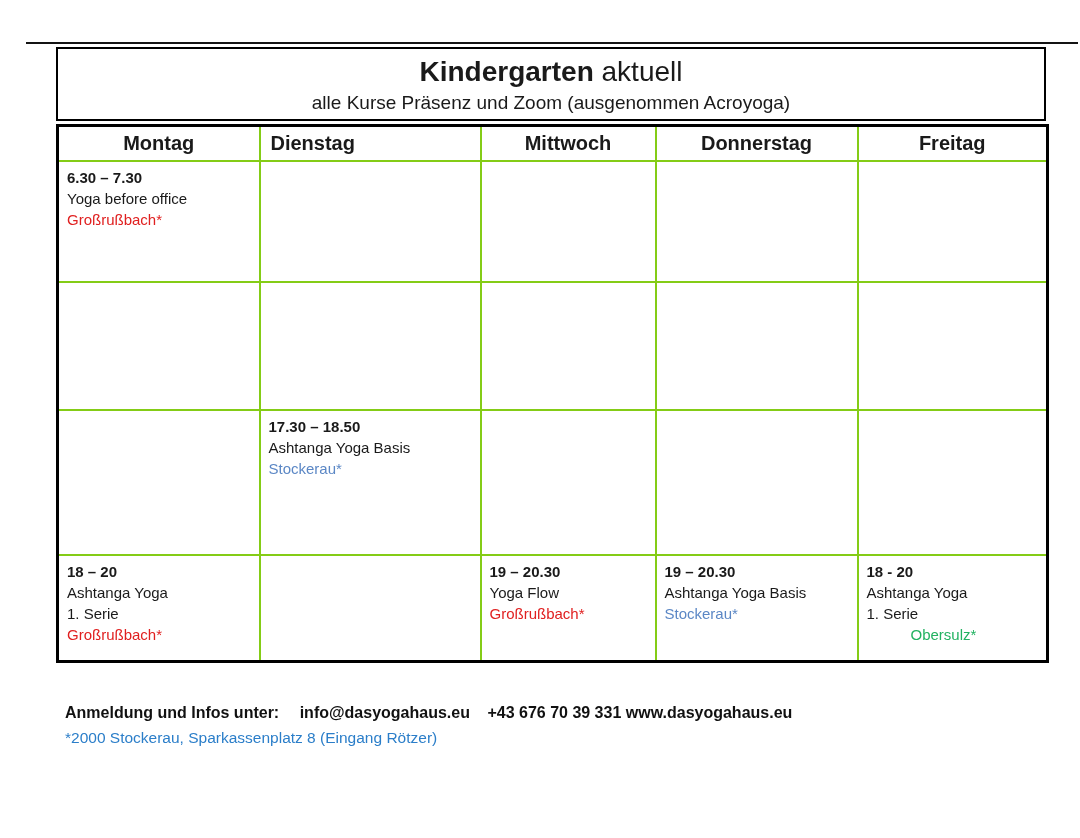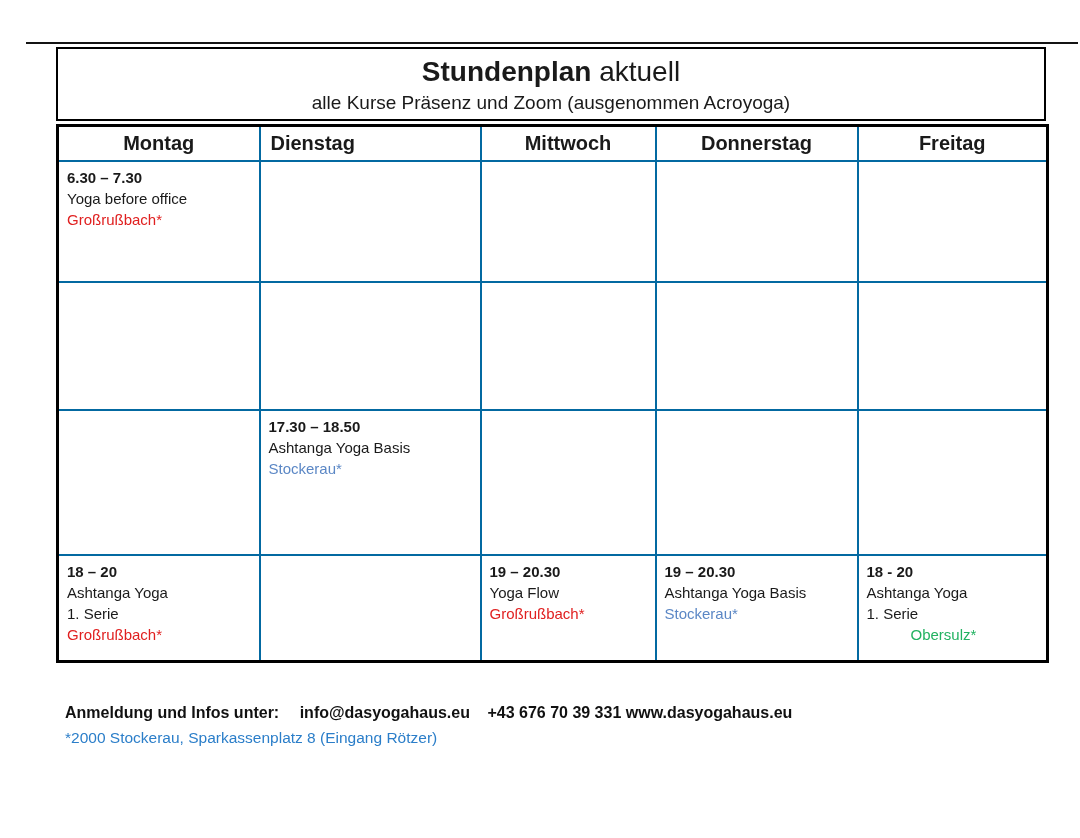--- a/index.html
+++ b/index.html
@@ -28,21 +28,21 @@
   .title-line1 .t-bold { font-weight: 700; }
   .title-line2 { font-size: 19px; line-height: 26px; }
 
   table.schedule {
     position: absolute; left: 56px; top: 124px;
     width: 990px;
     border-collapse: collapse;
     table-layout: fixed;
   }
   table.schedule th, table.schedule td {
-    border: 2px solid #0369a1;
+    border: 2px solid #84cc16;
   }
   table.schedule { border: 3px solid #000; }
   thead th {
     height: 35px;
     font-size: 20px; font-weight: 700;
     vertical-align: middle;
     text-align: center;
   }
   thead th.align-left { text-align: left; padding-left: 10px; }
   tbody td {
@@ -72,21 +72,21 @@
     white-space: nowrap;
   }
 </style>
 </head>
 <body>
 
 <div class="top-rule"></div>
 
 <div class="title-box">
   <div class="title-line1">
-    <span class="t-bold">Stundenplan</span>
+    <span class="t-bold">Kindergarten</span>
     <span>aktuell</span>
   </div>
   <div class="title-line2">alle Kurse Präsenz und Zoom (ausgenommen Acroyoga)</div>
 </div>
 
 <table class="schedule">
   <colgroup>
     <col style="width:202px">
       <col style="width:221px">
       <col style="width:175px">

